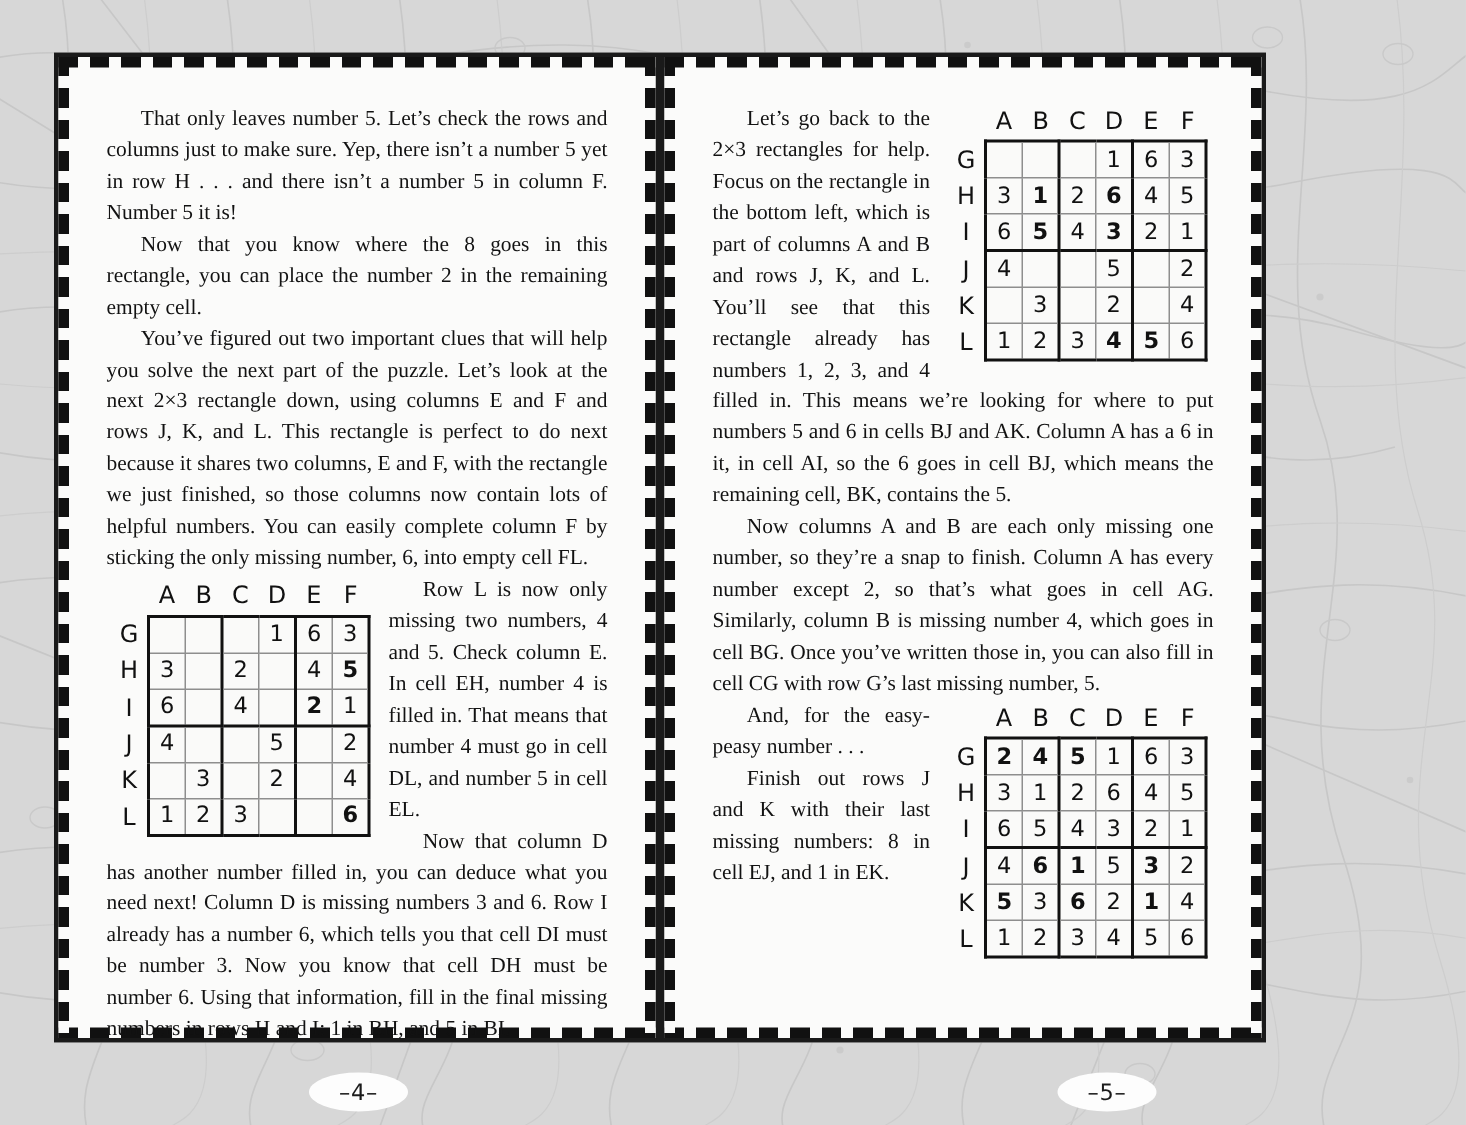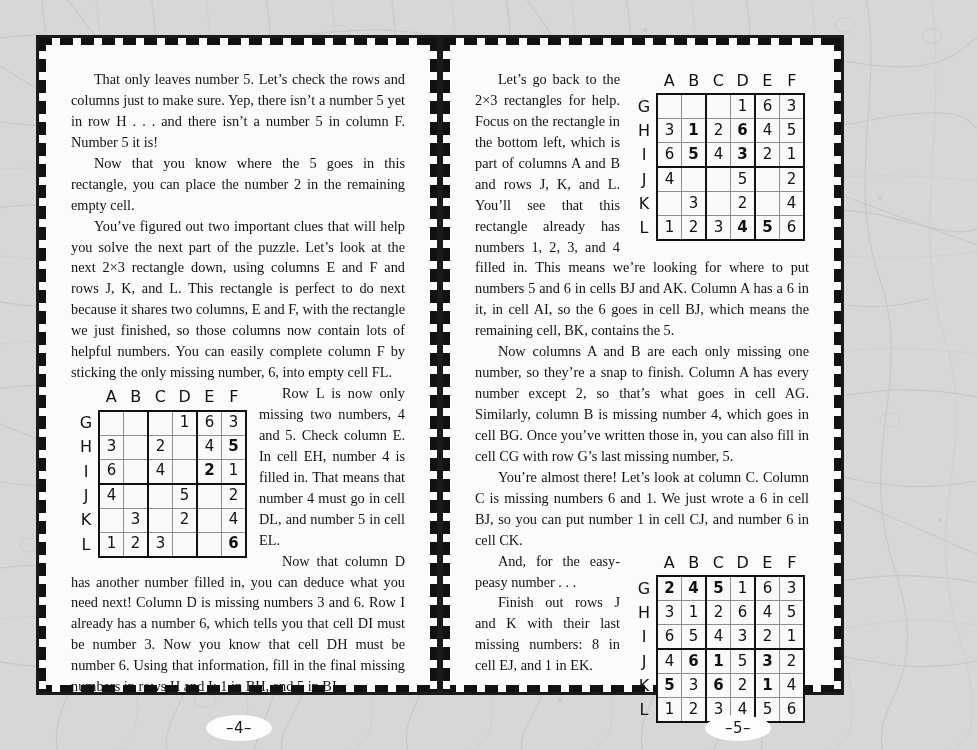--- a/index.html
+++ b/index.html
@@ -243,21 +243,21 @@
       <div class="dash-top"></div>
       <div class="dash-bottom"></div>
       <div class="dash-left"></div>
       <div class="dash-right"></div>
     </div>
 
     <div class="page-inner">
       <div class="col clearfix">
 
         <p>That only leaves number 5. Let’s check the rows and columns just to make sure. Yep, there isn’t a number 5 yet in row H . . . and there isn’t a number 5 in column F. Number 5 it is!</p>
-        <p>Now that you know where the 5 goes in this rectangle, you can place the number 2 in the remaining empty cell.</p>
+        <p>Now that you know where the 8 goes in this rectangle, you can place the number 2 in the remaining empty cell.</p>
         <p>You’ve figured out two important clues that will help you solve the next part of the puzzle. Let’s look at the next 2×3 rectangle down, using columns E and F and rows J, K, and L. This rectangle is perfect to do next because it shares two columns, E and F, with the rectangle we just finished, so those columns now contain lots of helpful numbers. You can easily complete column F by sticking the only missing number, 6, into empty cell FL.</p>
 
         <div class="grid-block grid-left">
           <table class="sudoku">
             <tbody>
                 <tr>
                   <th class="colhdr"></th>
                   <th class="colhdr">A</th>
                   <th class="colhdr">B</th>
                   <th class="colhdr">C</th>
@@ -405,21 +405,20 @@
                   <td class="b r bold">4</td>
                   <td class="b l bold">5</td>
                   <td class="b r">6</td>
                 </tr>
               </tbody>
           </table>
         </div>
 
         <p>Let’s go back to the 2×3 rectangles for help. Focus on the rectangle in the bottom left, which is part of columns A and B and rows J, K, and L. You’ll see that this rectangle already has numbers 1, 2, 3, and 4 filled in. This means we’re looking for where to put numbers 5 and 6 in cells BJ and AK. Column A has a 6 in it, in cell AI, so the 6 goes in cell BJ, which means the remaining cell, BK, contains the 5.</p>
         <p>Now columns A and B are each only missing one number, so they’re a snap to finish. Column A has every number except 2, so that’s what goes in cell AG. Similarly, column B is missing number 4, which goes in cell BG. Once you’ve written those in, you can also fill in cell CG with row G’s last missing number, 5.</p>
-        <p>You’re almost there! Let’s look at column C. Column C is missing numbers 6 and 1. We just wrote a 6 in cell BJ, so you can put number 1 in cell CJ, and number 6 in cell CK.</p>
 
         <div class="grid-block grid-right">
           <table class="sudoku">
             <tbody>
                 <tr>
                   <th class="colhdr"></th>
                   <th class="colhdr">A</th>
                   <th class="colhdr">B</th>
                   <th class="colhdr">C</th>
                   <th class="colhdr">D</th>

